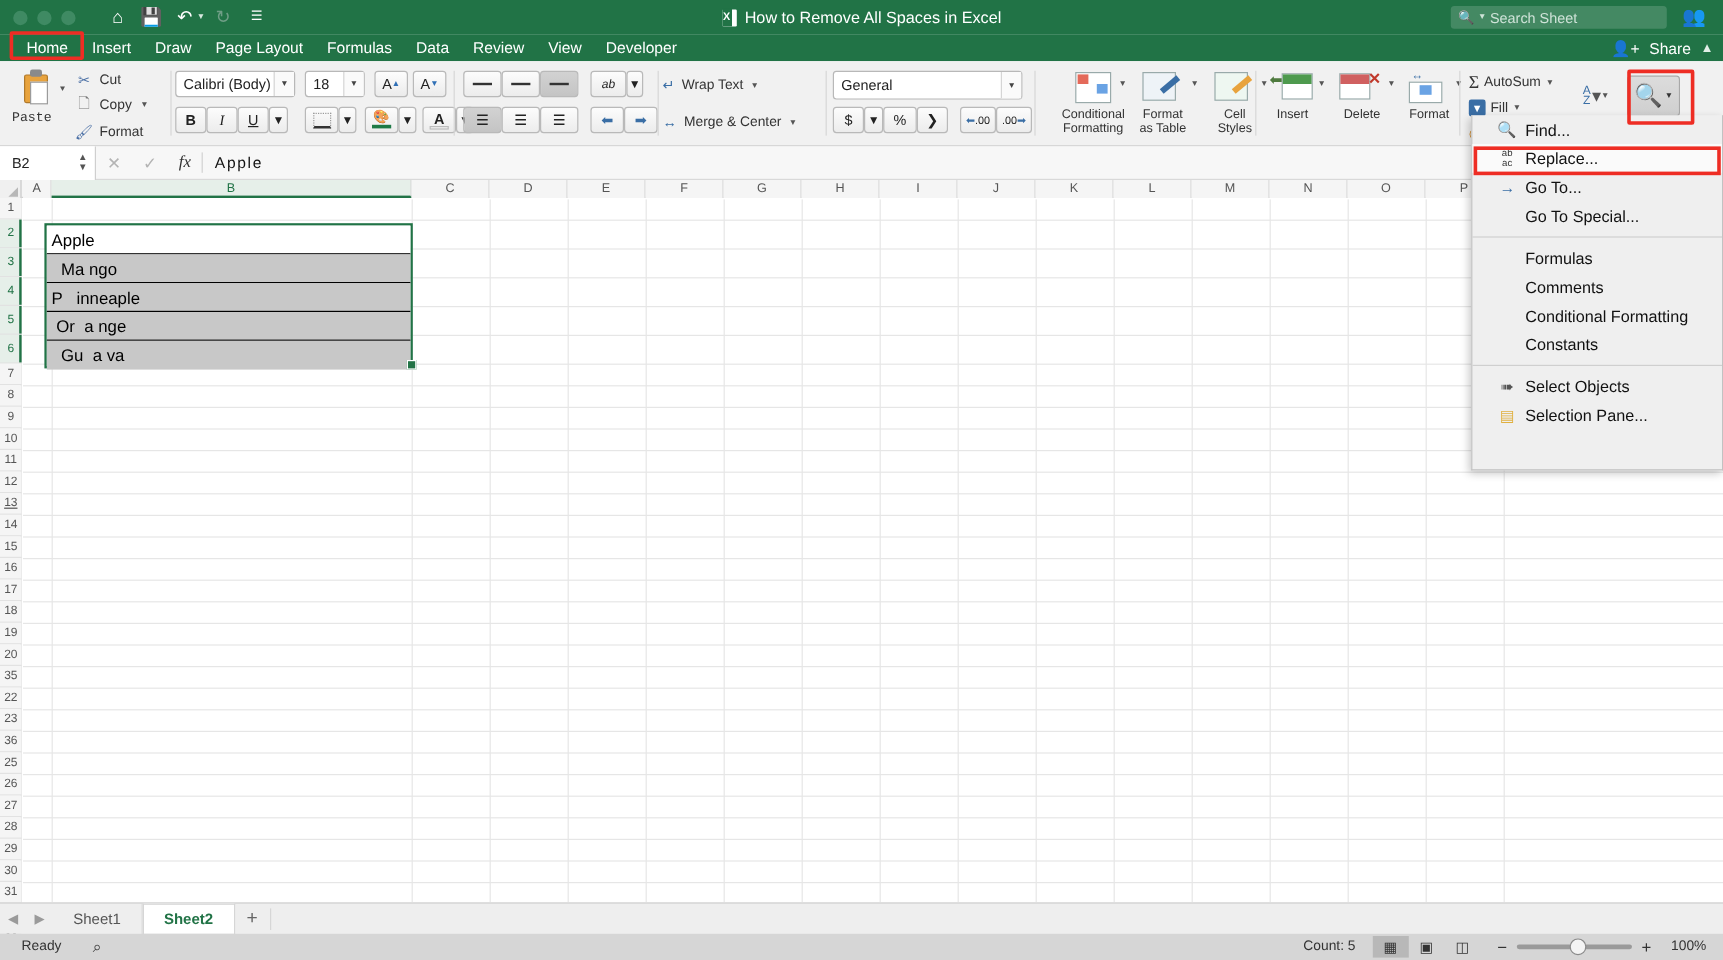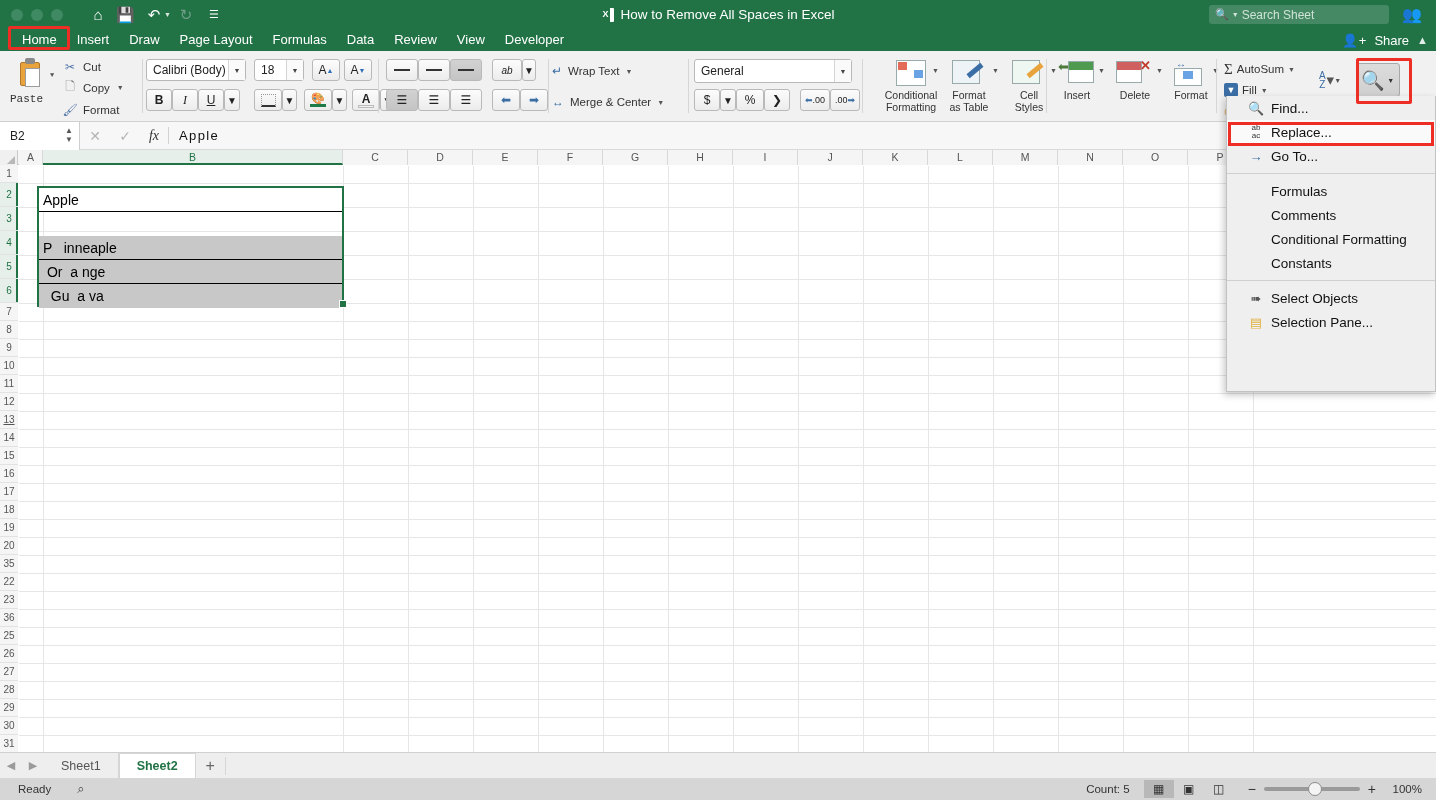--- a/index.html
+++ b/index.html
@@ -724,40 +724,44 @@
         <div class="hline" style="top: 173px;"></div>
         <div class="hline" style="top: 155px;"></div>
         <div class="hline" style="top: 137px;"></div>
         <div class="hline" style="top: 113px;"></div>
         <div class="hline" style="top: 89px;"></div>
         <div class="hline" style="top: 65px;"></div>
         <div class="hline" style="top: 41px;"></div>
         <div class="hline" style="top: 17px;"></div>
       <div class="datablock">
         <div class="drow r1" style="top:0px;">Apple</div>
+        <div class="drow shaded" style="top:24px;">  Ma ngo</div>
         <div class="drow shaded" style="top:48px;">P   inneaple</div>
         <div class="drow shaded" style="top:72px;"> Or  a nge</div>
         <div class="drow shaded" style="top:96px; border-bottom:none;">  Gu  a va</div>
       </div>
       <div class="selhandle"></div>
     </div>
   </div>
 
   <div class="menu">
     <div class="mi">
       <span class="mico">🔍</span>
       <span>Find...</span>
     </div>
     <div class="mi replace-row">
       <span class="mico" style="font-size:8px;line-height:8px;color:#333;">ab<br>ac</span>
       <span>Replace...</span>
     </div>
     <div class="mi">
       <span class="mico">→</span>
       <span>Go To...</span>
+    </div>
+    <div class="mi">
+      <span>Go To Special...</span>
     </div>
     <div class="msep"></div>
     <div class="mi">
       <span>Formulas</span>
     </div>
     <div class="mi">
       <span>Comments</span>
     </div>
     <div class="mi">
       <span>Conditional Formatting</span>

